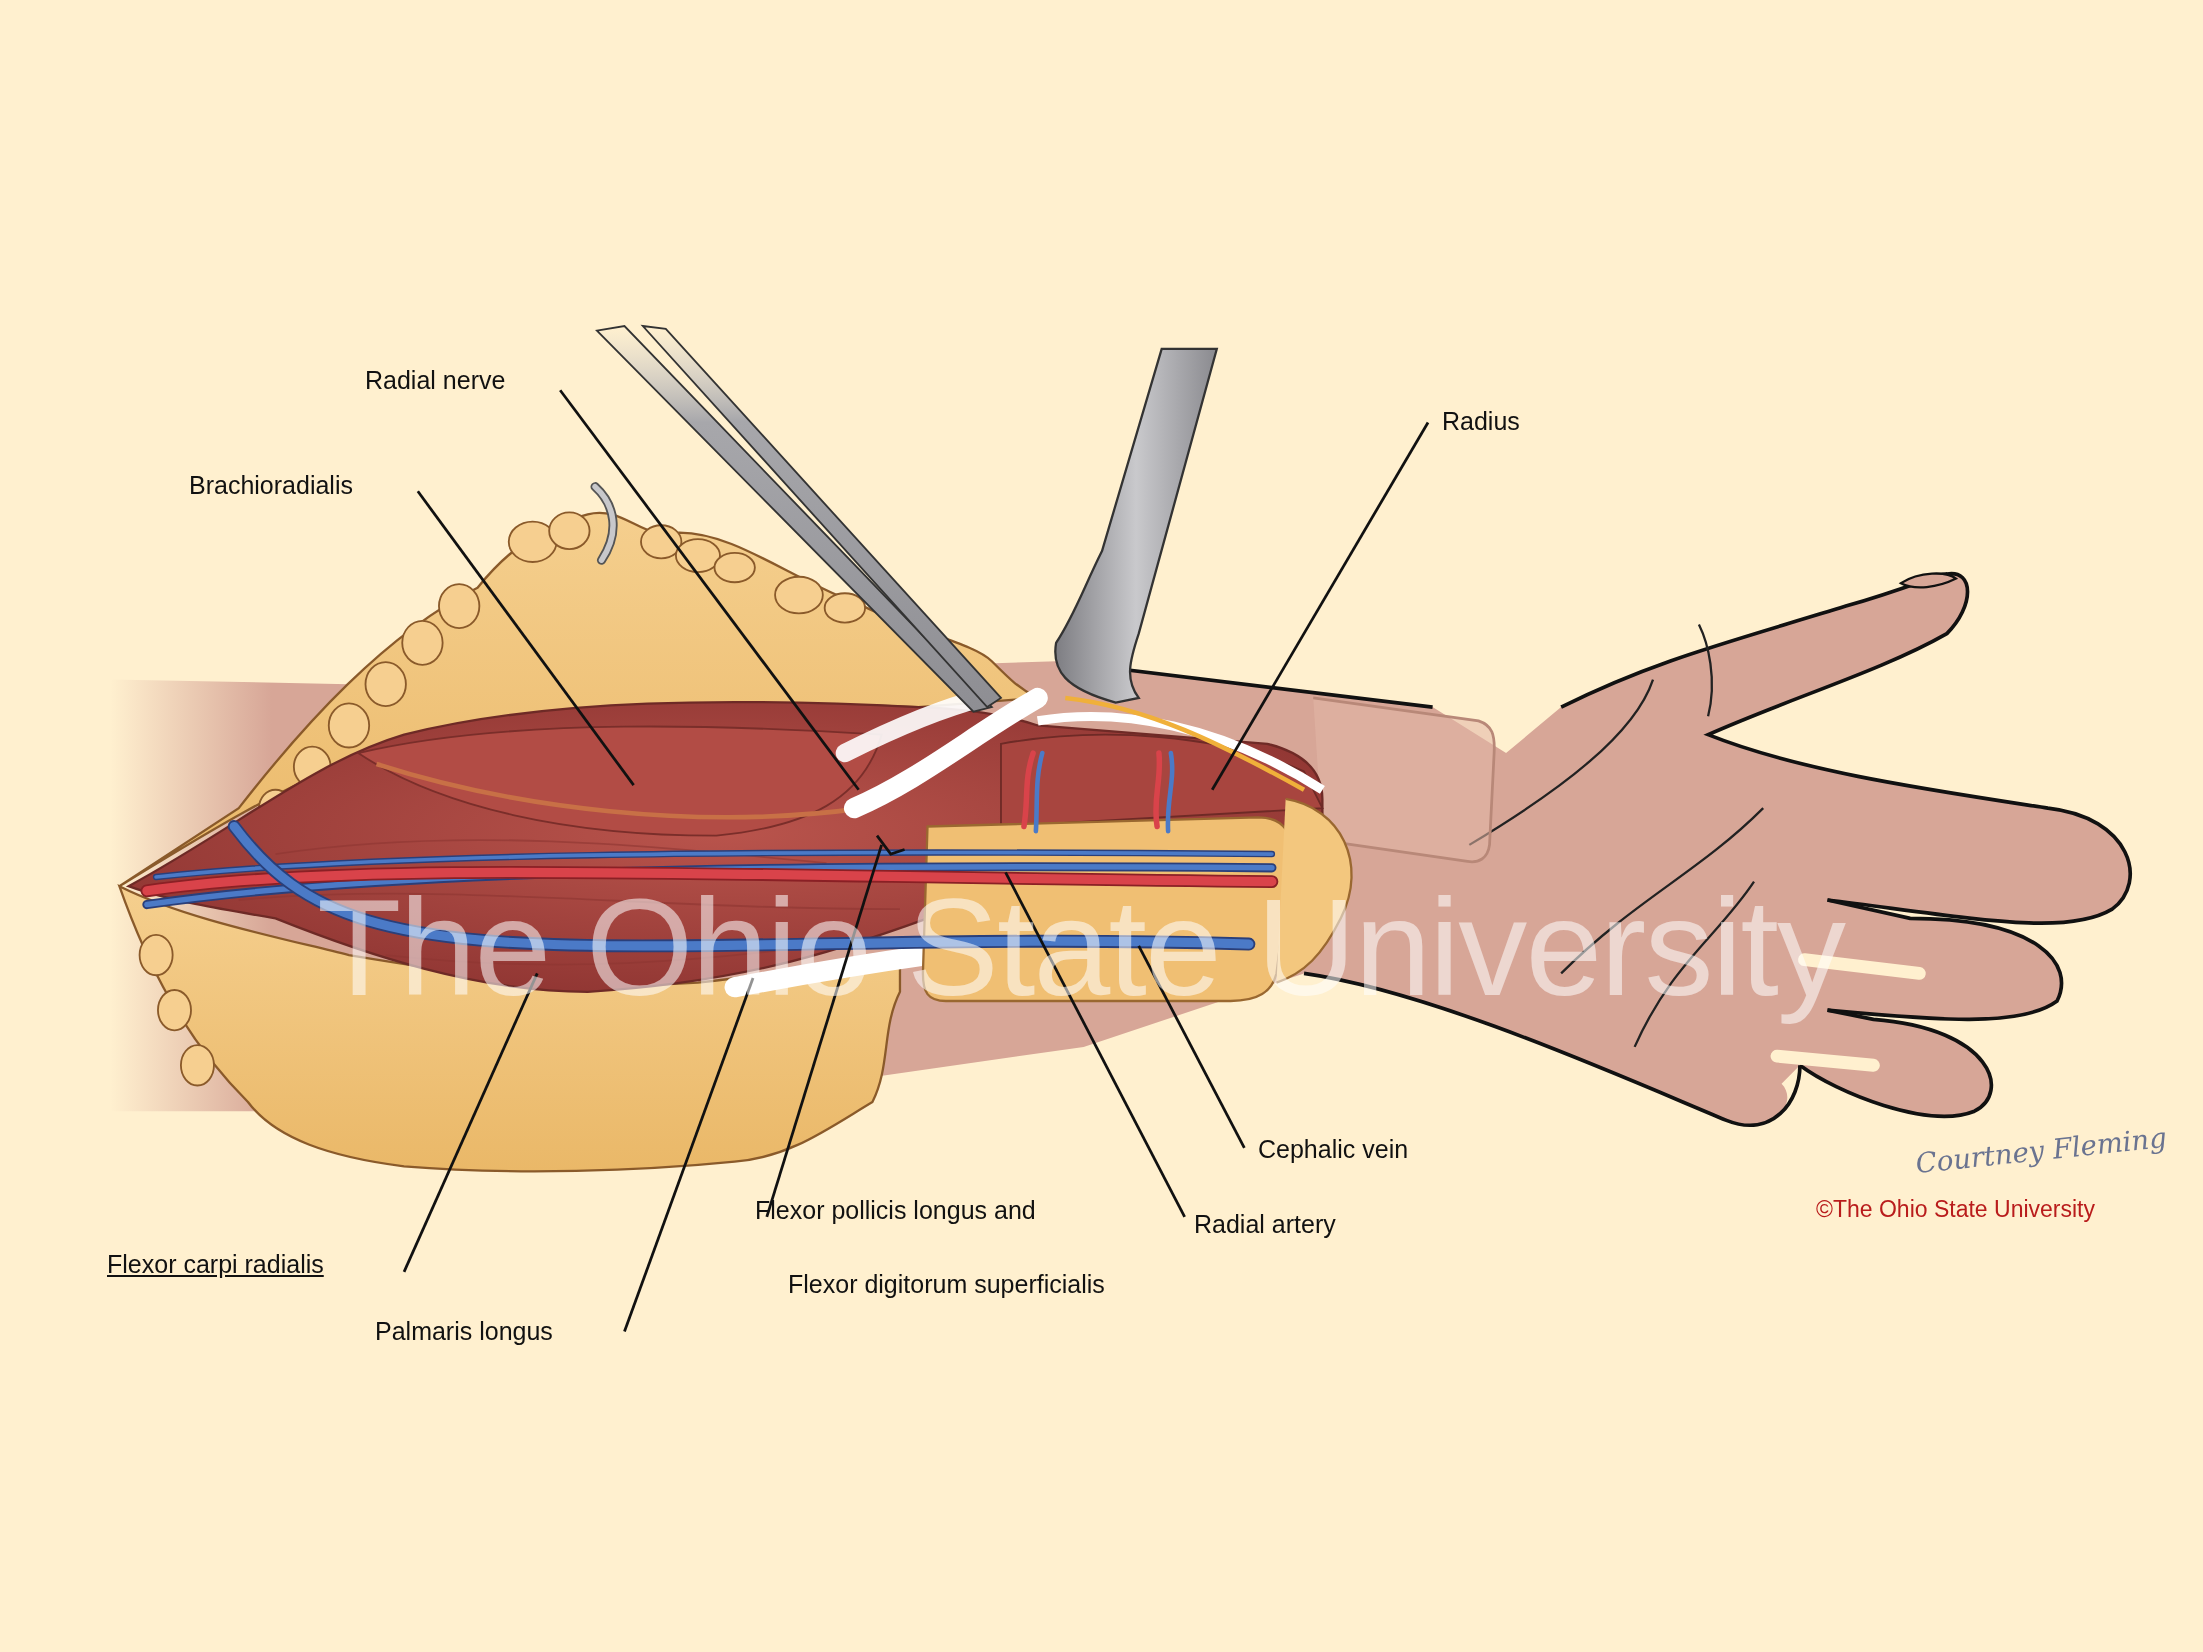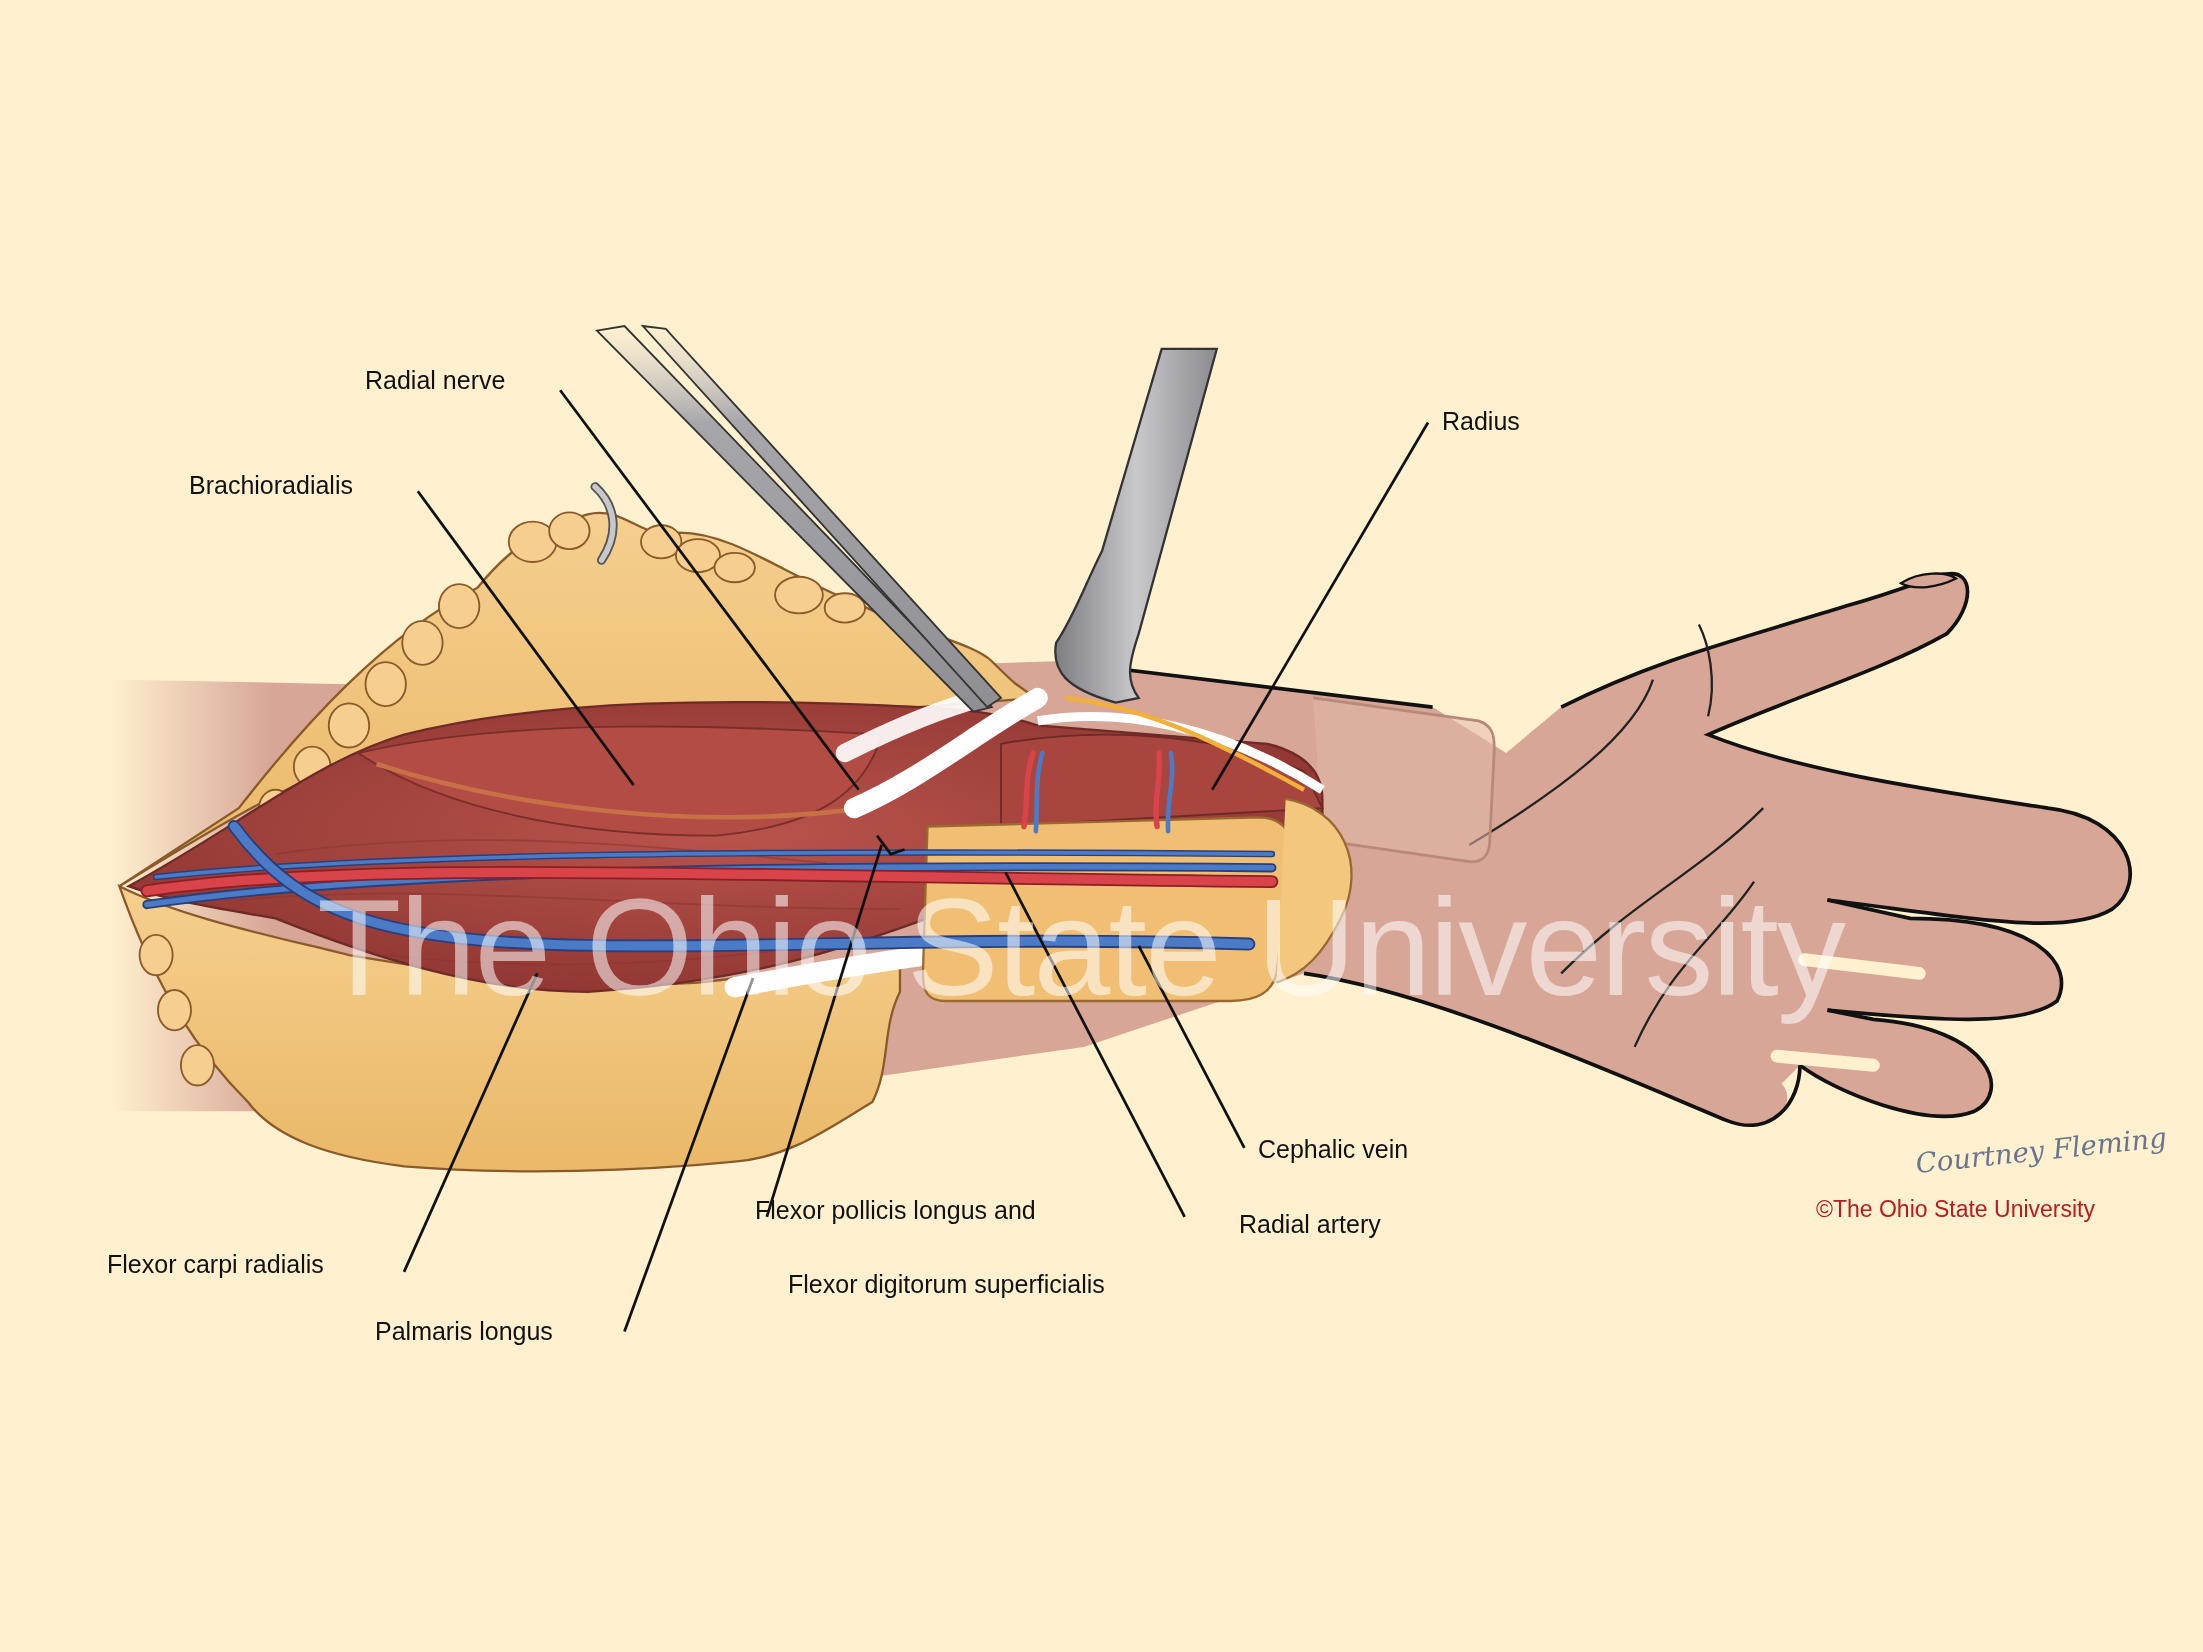--- a/index.html
+++ b/index.html
@@ -169,21 +169,21 @@
     <line x1="680" y1="1450" x2="820" y2="1065"></line>
   </g>
 </svg>
 
 <div class="watermark">The Ohio State University</div>
 
 <div class="label" style="left:365px; top:365px;">Radial nerve</div>
 <div class="label" style="left:189px; top:470px;text-align:right;">Brachioradialis</div>
 <div class="label" style="left:1442px; top:386px;margin-top:20px;">Radius</div>
 <div class="label" style="left:1258px; top:1134px;">Cephalic vein</div>
-<div class="label" style="left:1239px; top:1209px;">Radial artery</div>
+<div class="label" style="left:1194px; top:1209px;">Radial artery</div>
 <div class="label" style="left:755px; top:1181px;margin-top:14px;">Flexor pollicis longus and</div>
 <div class="label" style="left:755px; top:1269px;margin-left:33px;">Flexor digitorum superficialis</div>
-<div class="label" style="left:107px; top:1249px;">Flexor carpi radialis</div>
+<div class="label" style="left:107px; top:1249px;text-decoration:underline;">Flexor carpi radialis</div>
 <div class="label" style="left:375px; top:1316px;">Palmaris longus</div>
 
 <div class="signature">Courtney Fleming</div>
 <div class="copyright">©The Ohio State University</div>
 
 
 </body></html>

